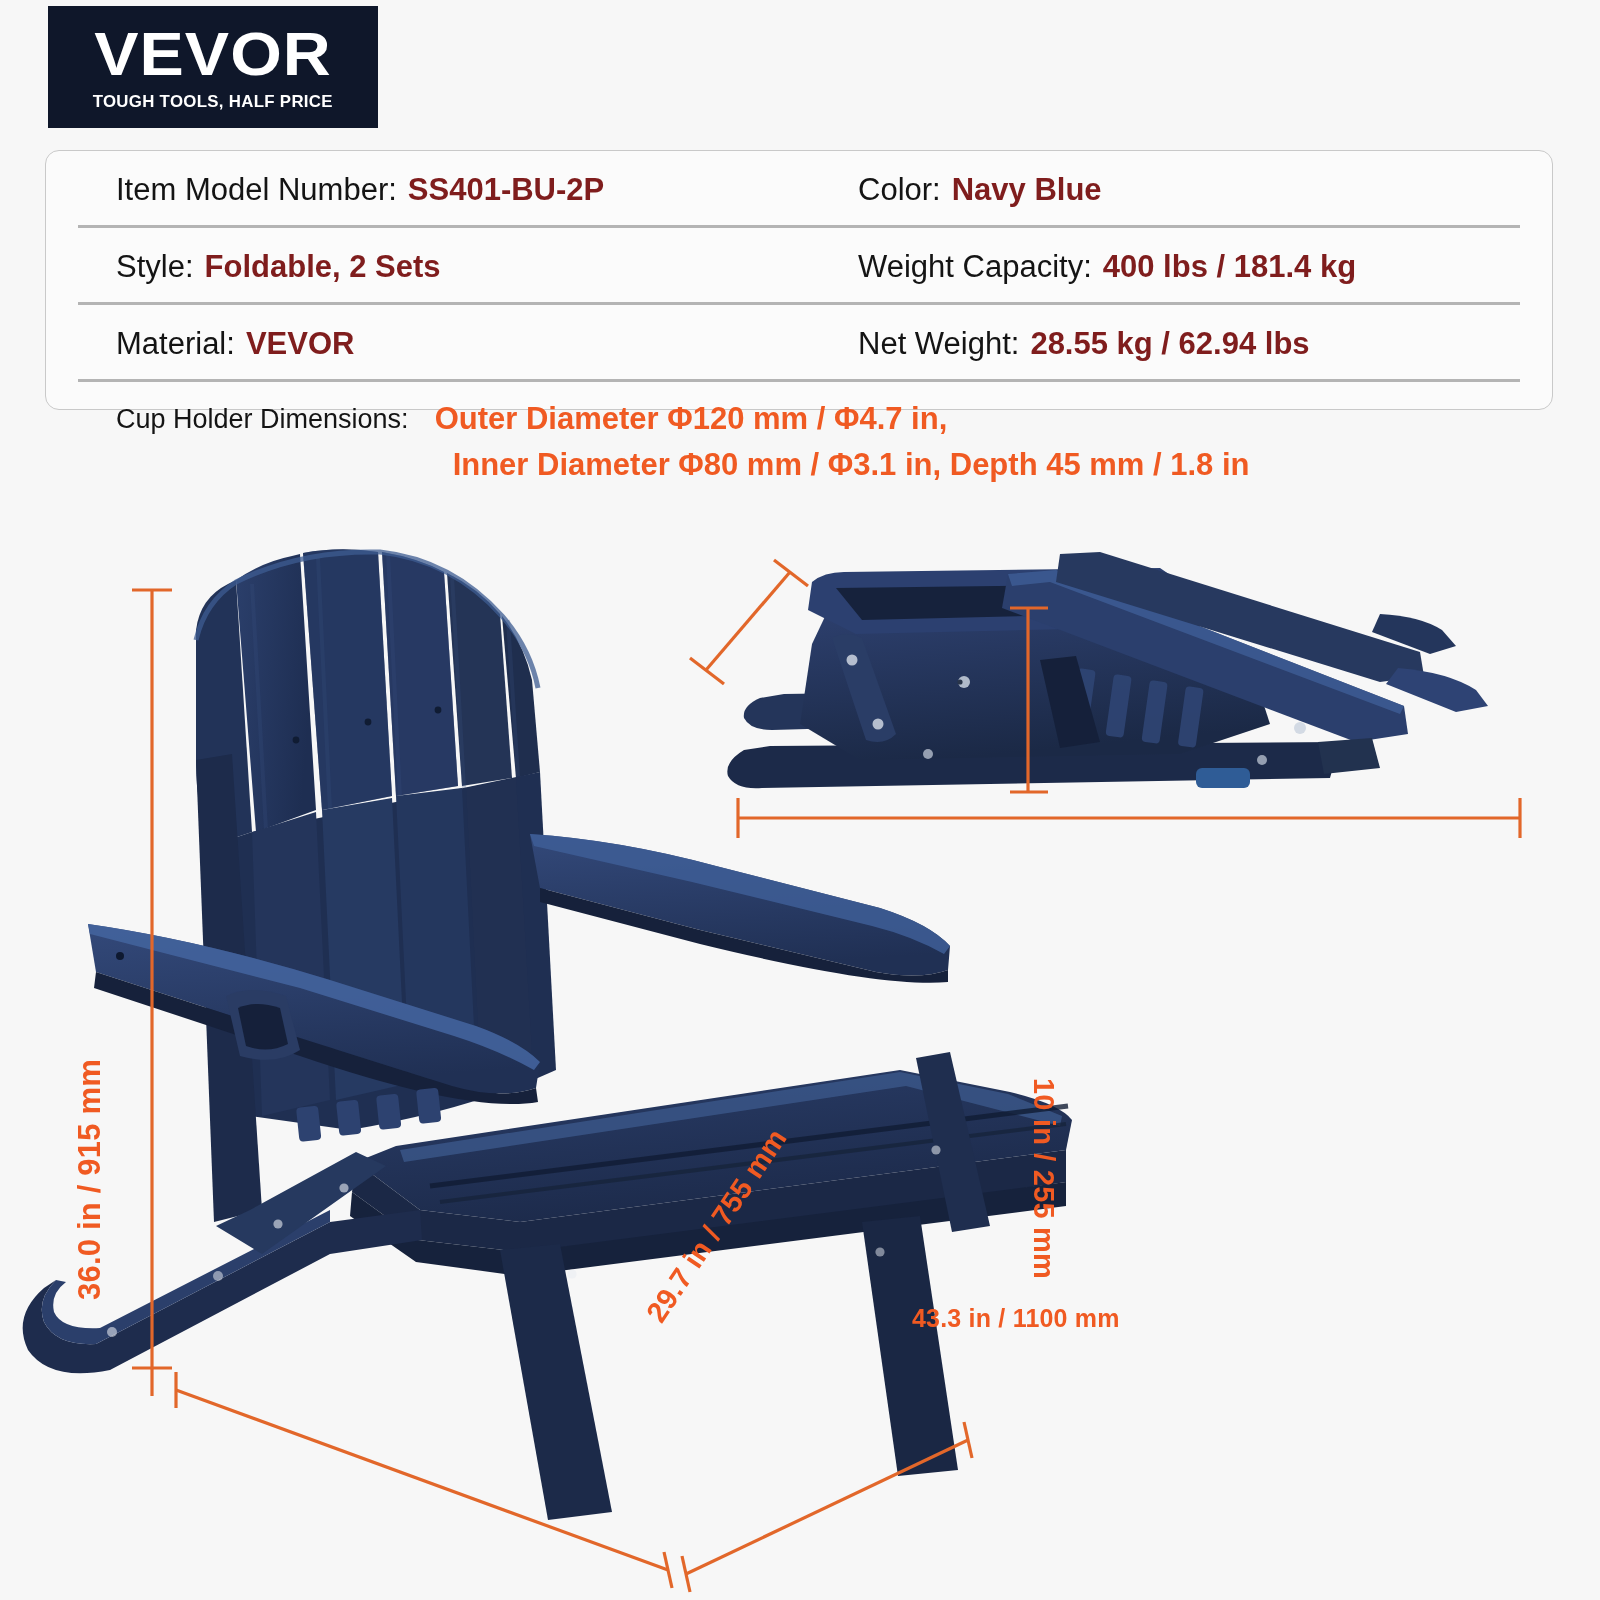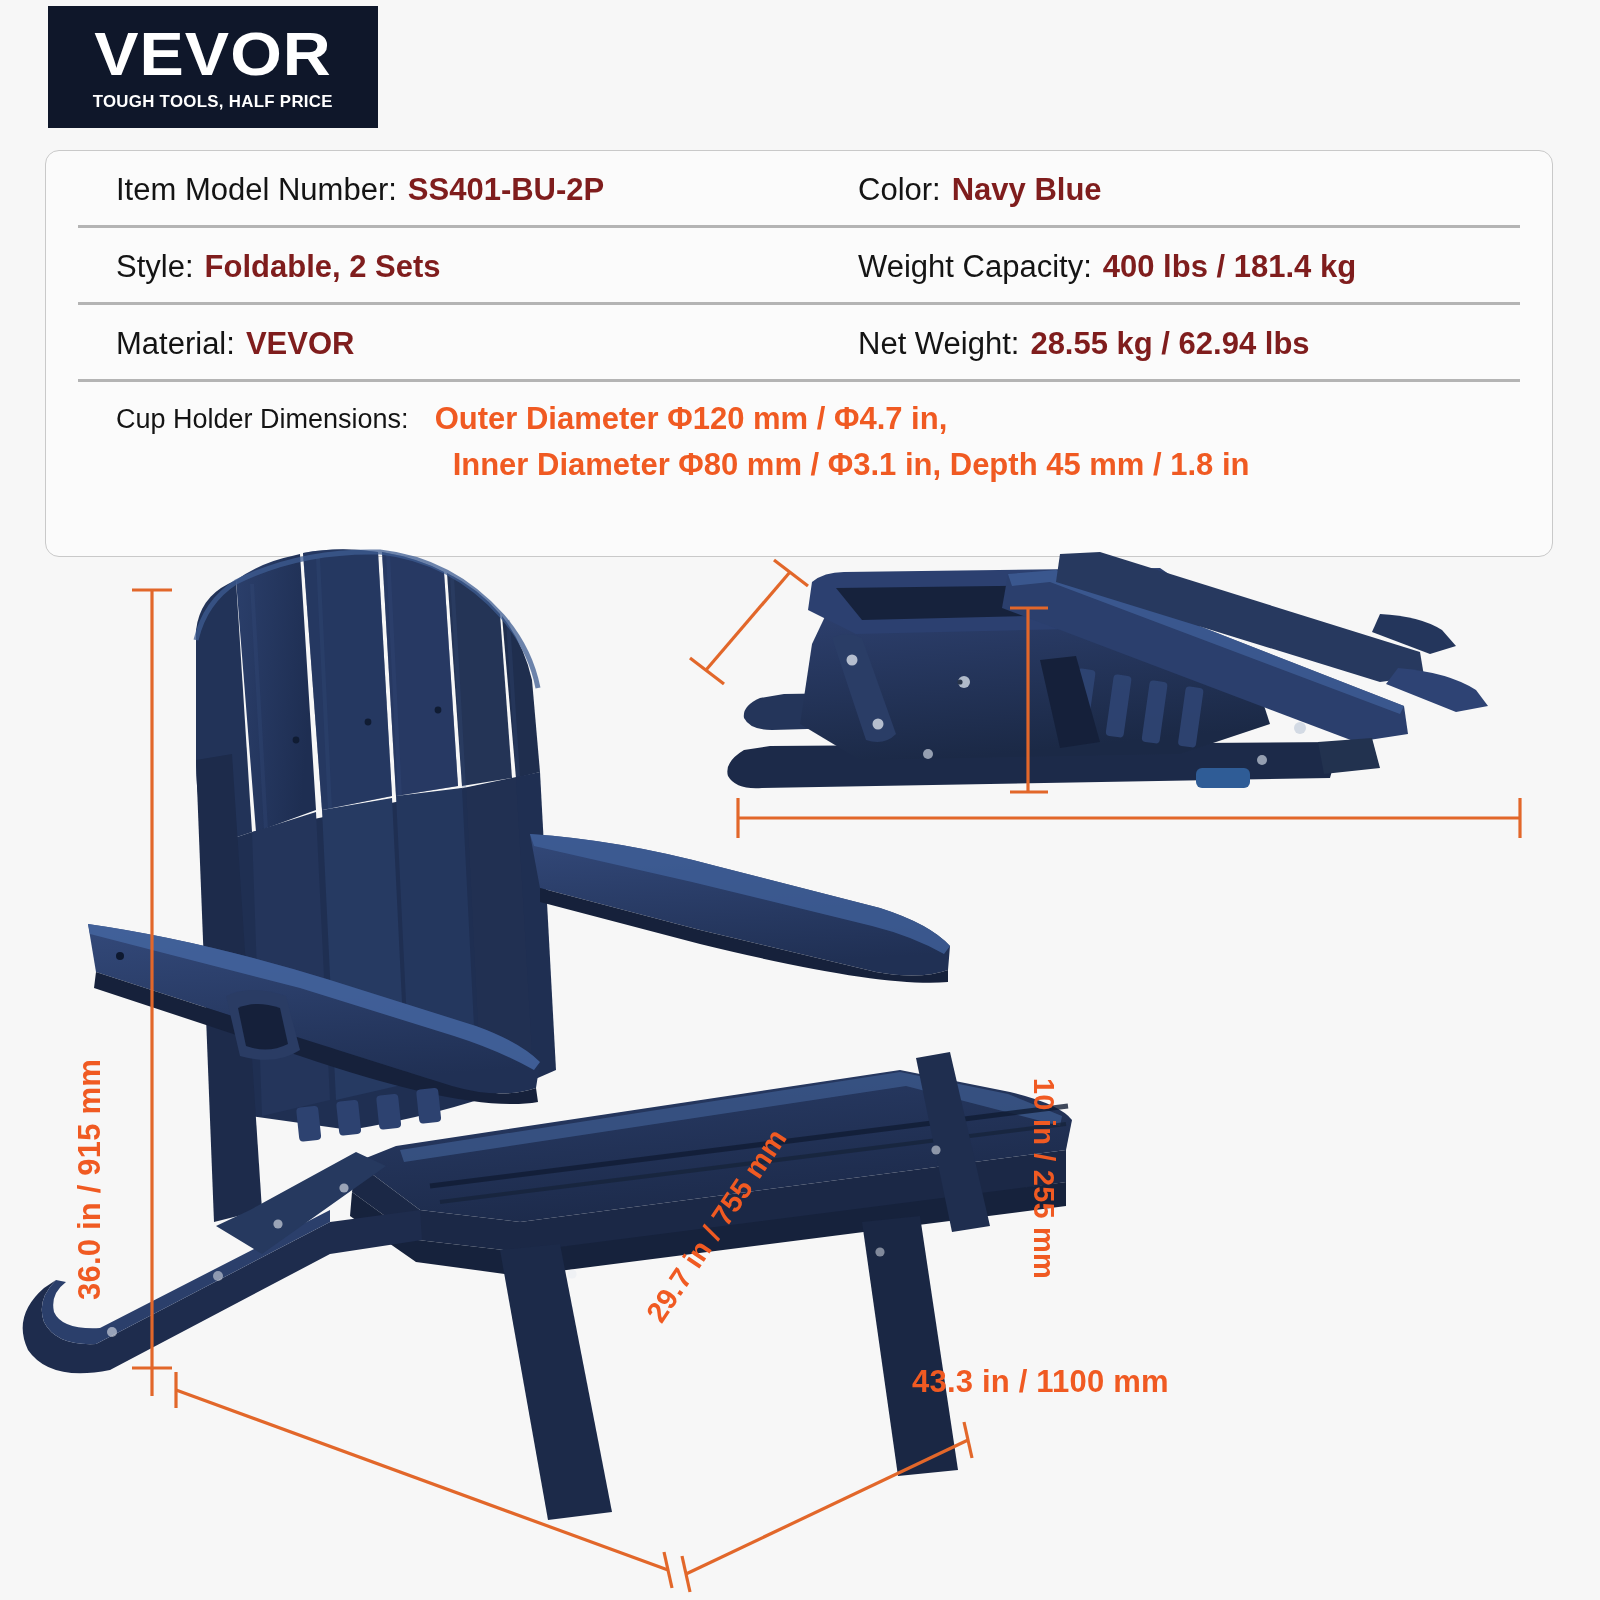--- a/index.html
+++ b/index.html
@@ -22,21 +22,21 @@
     letter-spacing:1px;font-family:"Liberation Sans", sans-serif;
     transform:scaleX(1.07);
   }
   .logo-tag{
     color:#ffffff;font-weight:bold;font-size:16.5px;line-height:18px;
     letter-spacing:.3px;margin-top:9px;transform:scaleX(1.02);
   }
 
   
   .spec-panel{
-    position:absolute;left:45px;top:150px;width:1508px;height:407px;
+    position:absolute;left:45px;top:150px;width:1508px;height:260px;
     background:#fbfbfb;border:1.6px solid #c9c9c9;border-radius:14px;
     box-sizing:border-box;
   }
   .spec-row{
     position:relative;display:flex;align-items:center;
     box-sizing:border-box;height:77px;
   }
   .spec-row .divider{
     position:absolute;left:32px;right:32px;bottom:0;height:3px;background:#b4b4b4;
   }
@@ -59,21 +59,21 @@
   .dim-label{
     position:absolute;color:#F05A22;font-weight:bold;white-space:nowrap;
     font-size:30px;letter-spacing:.2px;
   }
   #dim-height-label{
     left:72px;top:790px;transform:rotate(-90deg);transform-origin:left top;
     font-size:31px;
   }
   #dim-folded-depth-label{left:640px;top:800px;transform:rotate(-56deg);transform-origin:left top;font-size:29px;}
   #dim-folded-height-label{left:1060px;top:568px;transform:rotate(90deg);transform-origin:left top;font-size:29px;}
-  #dim-folded-width-label{left:912px;top:854px;font-size:31px;}
+  #dim-folded-width-label{left:912px;top:794px;font-size:25px;}
 </style>
 </head>
 <body>
 
 <div class="page">
 
   <div class="logo-block">
     <div class="logo-word">VEVOR</div>
     <div class="logo-tag">TOUGH TOOLS, HALF PRICE</div>
   </div>

